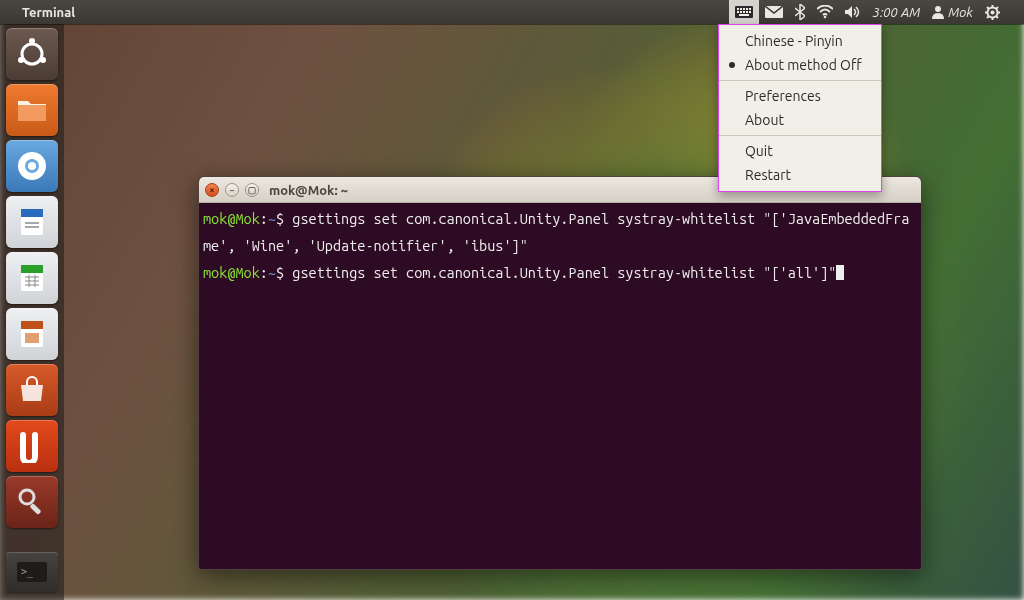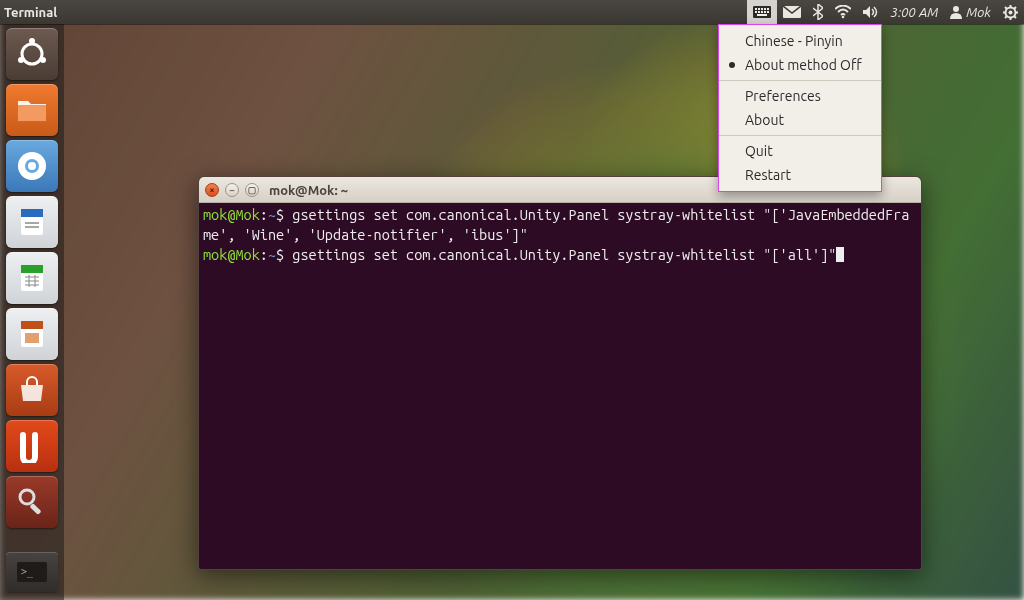--- a/index.html
+++ b/index.html
@@ -15,21 +15,21 @@
     radial-gradient(circle at 72% 30%, #c0a030 0%, rgba(192,160,48,0) 20%),
     linear-gradient(120deg, #6b4a3a 0%, #7a5a48 25%, #5a6a3a 55%, #4a7a3a 80%, #3a5a4a 100%);
   filter:blur(3px) brightness(0.9);
 }
 
 
 .panel {
   position:absolute; top:0; left:0; right:0; height:24px;
   background:linear-gradient(to bottom,#4a4743,#3b3834);
   color:#eae7e0; display:flex; align-items:center;
-  font-size:13px; padding:0 0; z-index:50;
+  font-size:13px; padding:0 18px; z-index:50;
   box-shadow:0 1px 0 rgba(0,0,0,.4);
 }
 .panel .app-label { font-weight:600; margin-left:4px; }
 .panel .spacer { flex:1; }
 .panel .ind { padding:0 6px; display:flex; align-items:center; height:100%; cursor:pointer;font-style:italic; }
 .panel .ind svg { fill:#eae7e0; }
 .panel .time { font-size:13px; }
 .panel .user svg { margin-right:4px; }
 .panel .ind.active { background:#d6d2cd; color:#2b2b2b; }
 .panel .ind.active svg { fill:#2b2b2b; }
@@ -86,21 +86,21 @@
   color:#4a453d; font-weight:600; font-size:13px;
   border-bottom:1px solid #b8b1a5;
 }
 .wbtn { width:14px; height:14px; border-radius:50%; border:1px solid #9a948a;
   background:linear-gradient(#f6f1e8,#d8d2c6); cursor:pointer; display:flex;align-items:center;justify-content:center;font-size:9px;color:#6a645a;}
 .wbtn.close { background:linear-gradient(#f08050,#d85020); border-color:#a84010; color:#5a1a00;}
 .termwin .title { margin-left:4px; }
 .termbody {
   position:absolute; top:26px; left:0; right:0; bottom:0;
   background:#2e0b24; color:#eee; font-family:"Ubuntu Mono","DejaVu Sans Mono",monospace;
-  font-size:14.5px; line-height:20px; padding:2px 4px; white-space:pre-wrap; word-break:break-all;
+  font-size:14.5px; line-height:27px; padding:2px 4px; white-space:pre-wrap; word-break:break-all;
 }
 .prompt-user { color:#8ae234; }
 .prompt-path { color:#729fcf; }
 .cursor { display:inline-block; width:8px; height:15px; background:#eee; vertical-align:-2px; }
 </style>
 </head>
 <body>
 
 <div class="wallpaper"></div>
 

